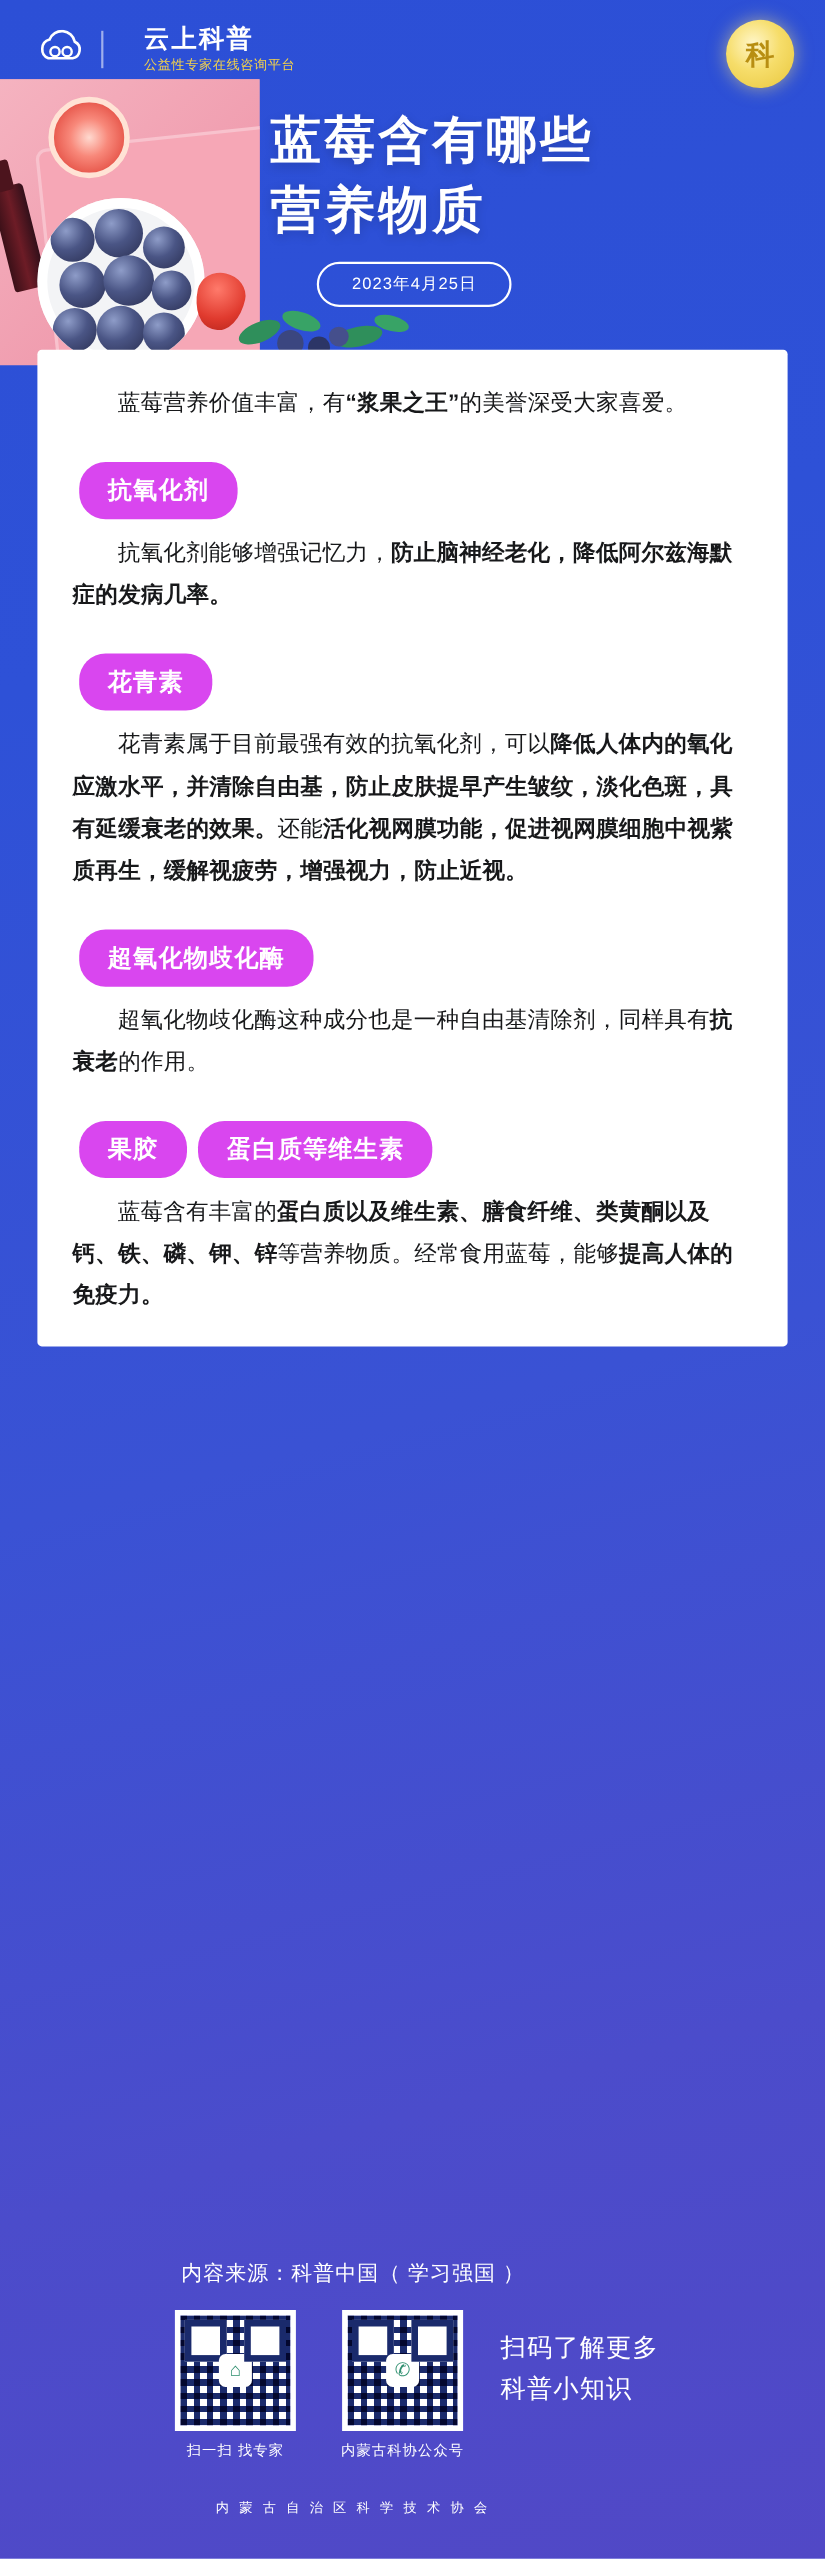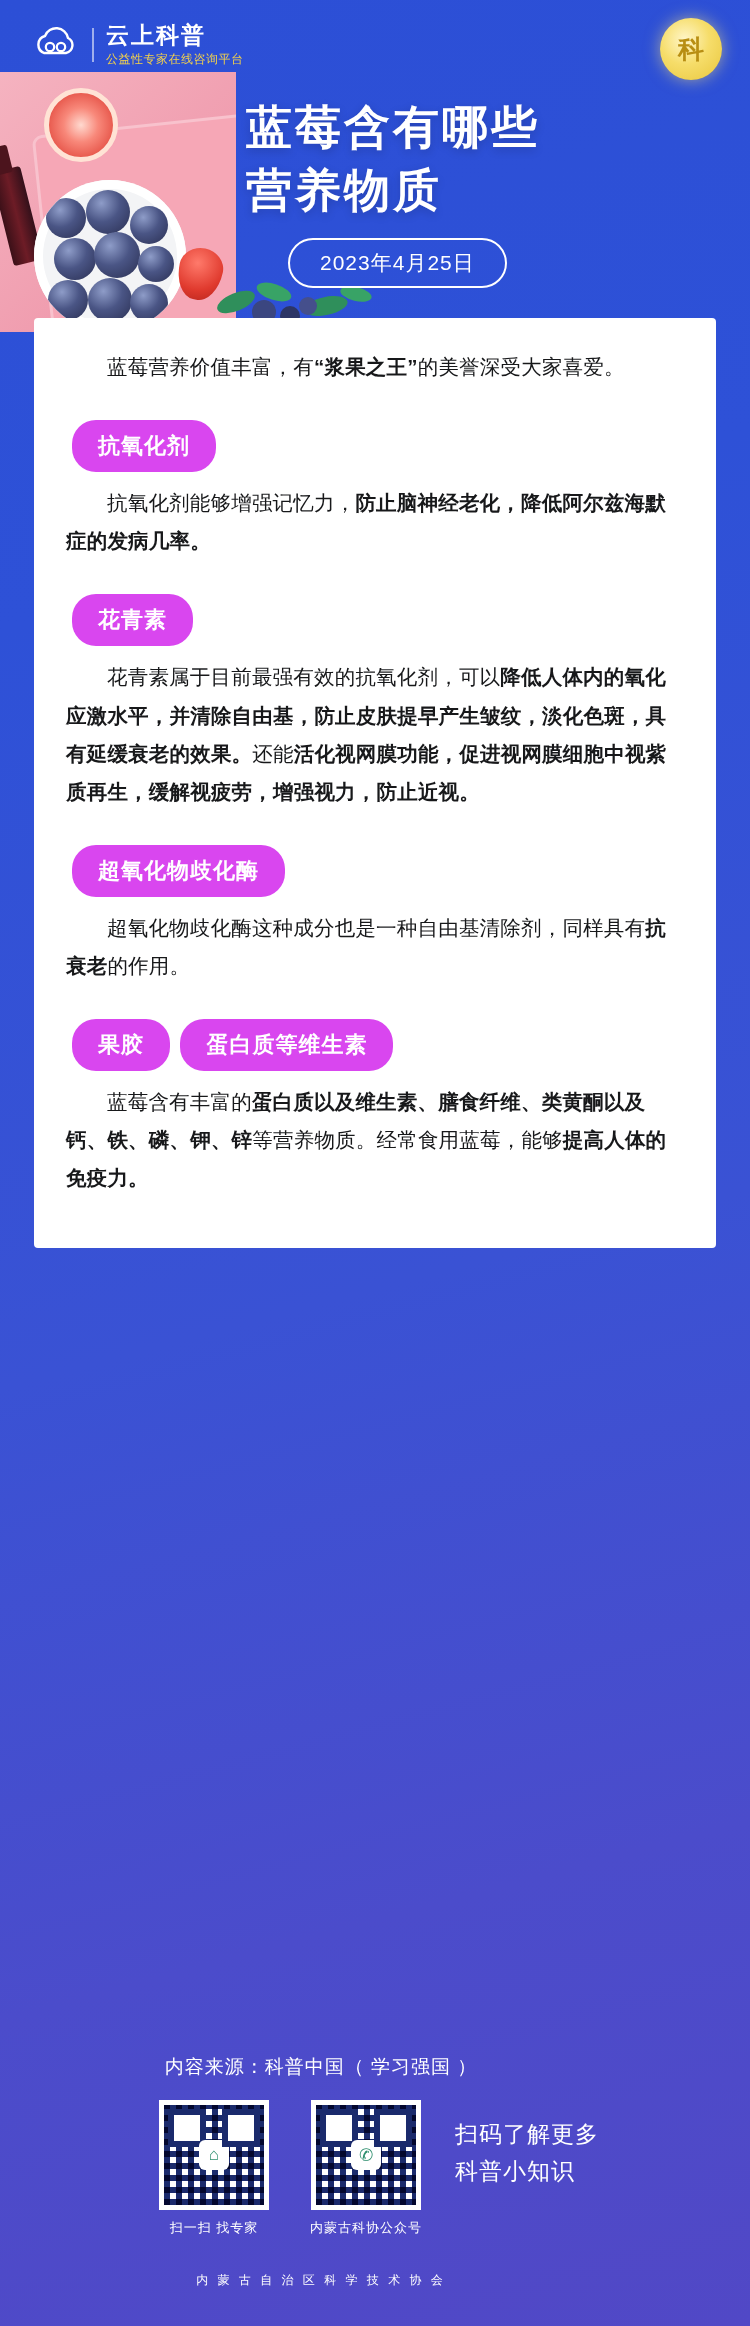--- a/index.html
+++ b/index.html
@@ -27,21 +27,21 @@
     gap: 12px;
   }
   .brand-logo {
     width: 46px; height: 40px;
     display: flex; align-items: center; justify-content: center;
   }
   .brand-divider {
     width: 2px; height: 34px;
     background: rgba(255,255,255,0.55);
   }
-  .brand-text { display: flex; flex-direction: column; justify-content: flex-end; }
+  .brand-text { display: flex; flex-direction: column; justify-content: flex-end; margin-left: 25px; }
   .brand-title {
     color: #ffffff;
     font-size: 23px;
     font-weight: bold;
     letter-spacing: 2px;
     line-height: 1.15;
   }
   .brand-sub {
     color: #f4d24a;
     font-size: 12px;
@@ -148,32 +148,32 @@
     letter-spacing: 3px;
     text-shadow: 0 3px 10px rgba(0,0,0,0.18);
   }
   .date-pill {
     position: absolute;
     top: 238px; left: 288px;
     padding: 9px 30px;
     border: 2px solid #ffffff;
     border-radius: 26px;
     color: #ffffff;
-    font-size: 21px;
+    font-size: 15px;
     letter-spacing: 1px;
   }
 
   
   .card {
     position: absolute;
     top: 318px; left: 34px;
     width: 682px;
     background: #ffffff;
     border-radius: 4px;
-    padding: 30px 32px 42px 32px;
+    padding: 30px 32px 18px 32px;
   }
   p.para {
     color: #17181a;
     font-size: 20.5px;
     line-height: 1.86;
     text-indent: 2em;
     margin-bottom: 8px;
     letter-spacing: 0.2px;
   }
   .b { font-weight: bold; }

